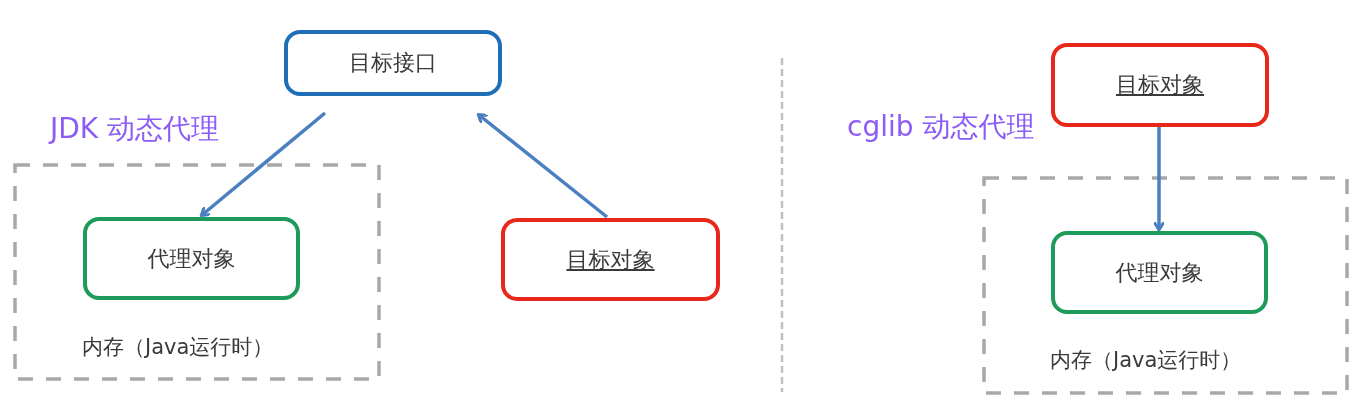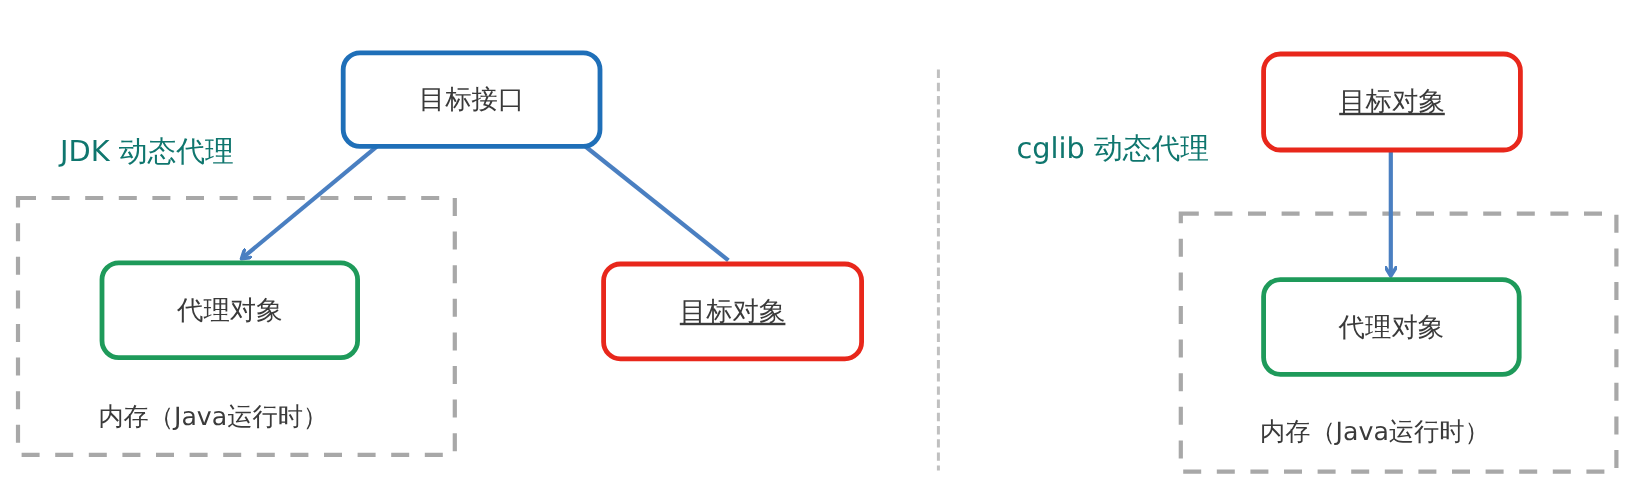--- a/index.html
+++ b/index.html
@@ -41,22 +41,22 @@
       font-size: 22px;
       color: #3a3a3a;
       letter-spacing: 0px;
     }
     .node.blue  { border-color: #1f6fb8; }
     .node.red   { border-color: #e8271b; text-decoration: underline; }
     .node.green { border-color: #1e9a5a; }
 
     .label {
       position: absolute;
-      font-size: 24px;
-      color: #0f766e;
+      font-size: 28px;
+      color: #8b5cf6;
       white-space: nowrap;
     }
     .mem-label {
       position: absolute;
       font-size: 21px;
       color: #3a3a3a;
       white-space: nowrap;
     }
   </style>
 </head>
@@ -79,21 +79,21 @@
 
     <line x1="325" y1="113" x2="202" y2="215" stroke="#4a7fc1" stroke-width="3.5" marker-end="url(#arrowhead)"></line>
 
     <line x1="607" y1="217" x2="479" y2="115" stroke="#4a7fc1" stroke-width="3.5" marker-end="url(#arrowhead)"></line>
 
     <line x1="1159" y1="126" x2="1159" y2="229" stroke="#4a7fc1" stroke-width="3.5" marker-end="url(#arrowhead)"></line>
   </svg>
 
   <div class="label" style="left:50px; top:110px;">JDK 动态代理</div>
 
-  <div class="node blue" style="left:284px; top:42px; width:218px; height:82px;justify-content:center;">
+  <div class="node blue" style="left:284px; top:30px; width:218px; height:66px;justify-content:center;">
     <span>目标接口</span>
   </div>
 
   <div class="node green" style="left:83px; top:217px; width:217px; height:83px;">
     <span>代理对象</span>
   </div>
 
   <div class="node red" style="left:501px; top:218px; width:219px; height:83px;">
     <span>目标对象</span>
   </div>

